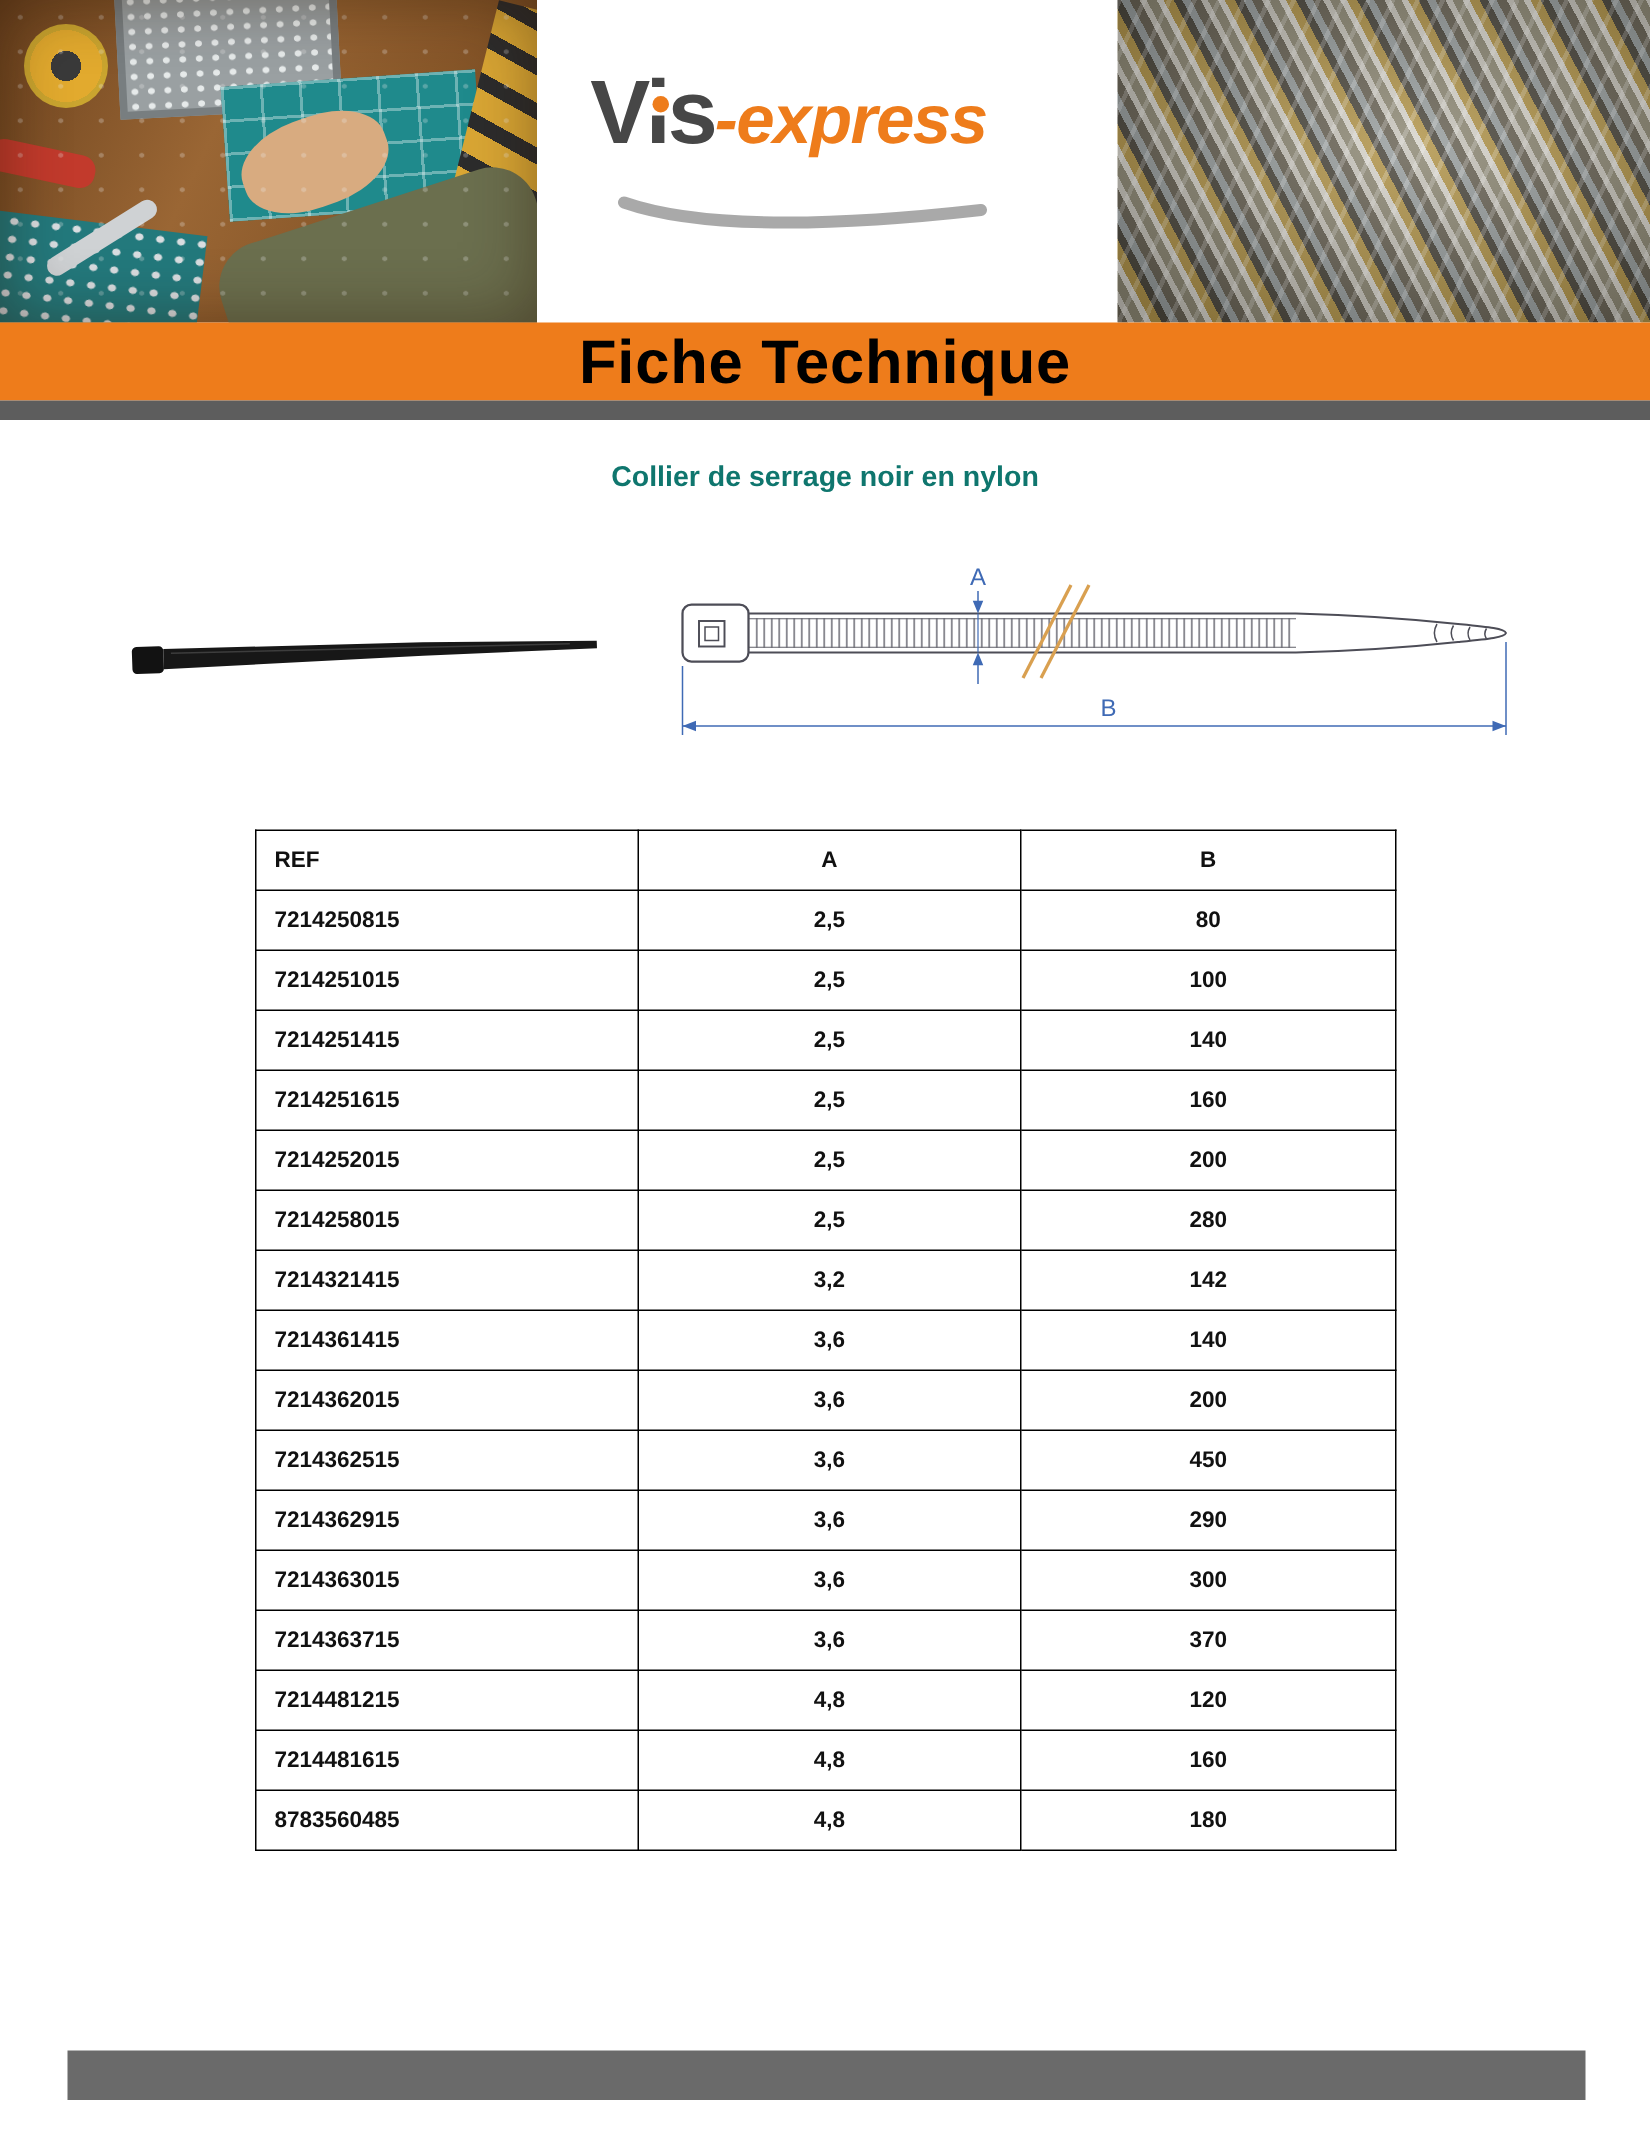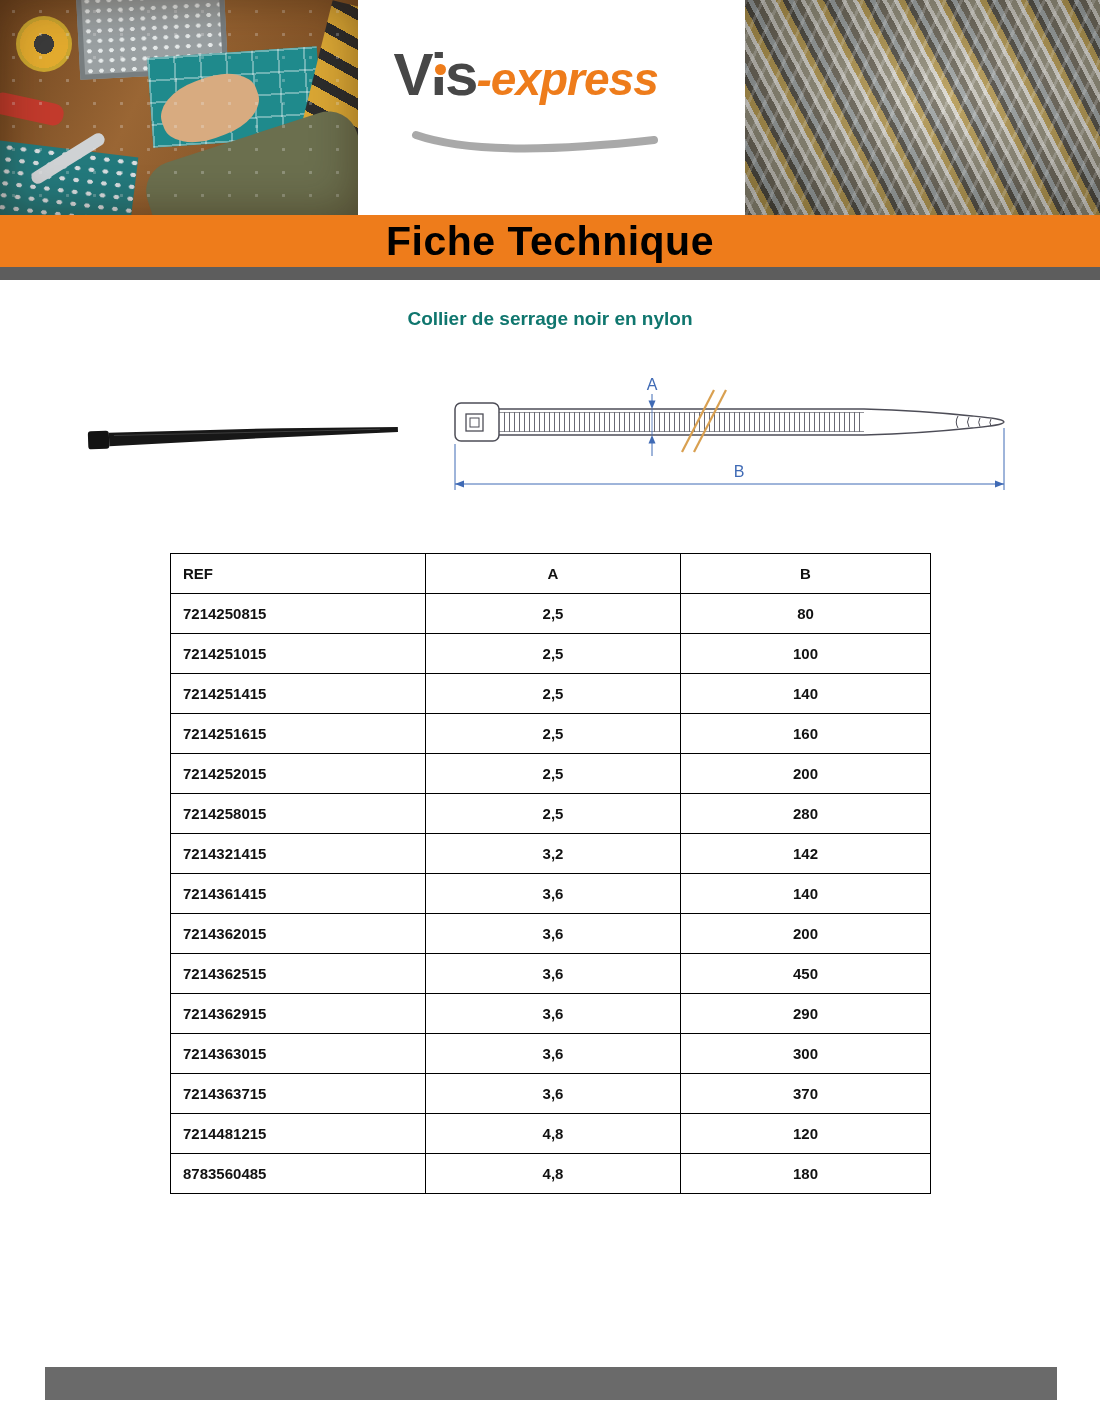--- a/index.html
+++ b/index.html
@@ -247,20 +247,25 @@
           <td class="col-ref">7214363715</td>
           <td class="col-num">3,6</td>
           <td class="col-num">370</td>
         </tr>
         <tr>
           <td class="col-ref">7214481215</td>
           <td class="col-num">4,8</td>
           <td class="col-num">120</td>
         </tr>
         <tr>
+          <td class="col-ref">7214481615</td>
+          <td class="col-num">4,8</td>
+          <td class="col-num">160</td>
+        </tr>
+        <tr>
           <td class="col-ref">8783560485</td>
           <td class="col-num">4,8</td>
           <td class="col-num">180</td>
         </tr>
       </tbody>
   </table>
 
   <div class="footer-bar"></div>
 
 </div>

